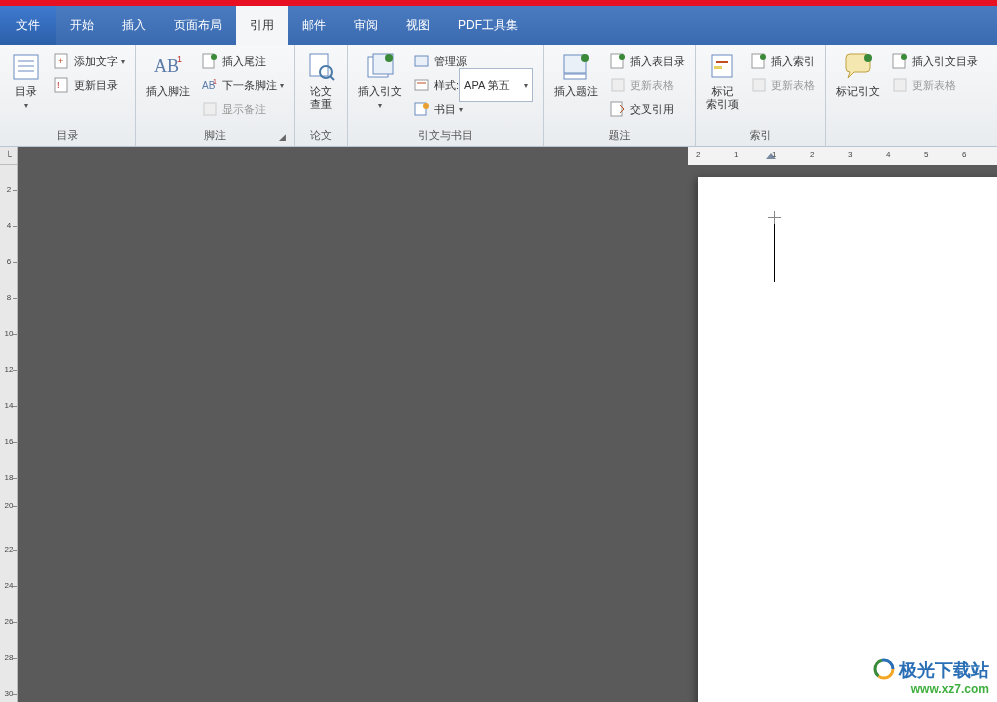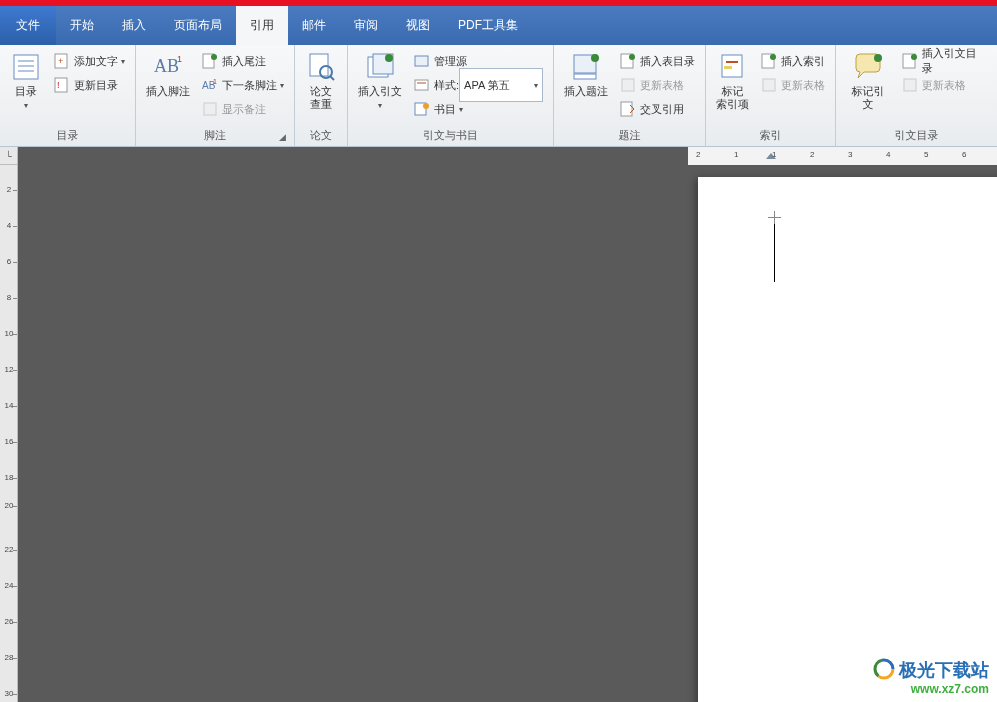--- a/index.html
+++ b/index.html
@@ -130,21 +130,21 @@
       display: flex;
       align-items: center;
       justify-content: center;
     }
     .style-select {
       height: 20px;
       border: 1px solid #a9b8cc;
       background: #fff;
       font-size: 11px;
       padding: 16px 4px;
-      width: 84px;
+      width: 74px;
       display: inline-flex;
       align-items: center;
       justify-content: space-between;
     }
     .workspace {
       position: relative;
       height: 569px;
       display: flex;
     }
     .vruler {
@@ -556,21 +556,20 @@
         <div class="small-button disabled">
           <span class="sicon">
               <svg width="16" height="16">
                 <rect x="2" y="2" width="12" height="12" fill="#eee" stroke="#ccc"></rect>
               </svg>
             </span>
           <span>更新表格</span>
         </div>
       </div>
     </div>
-    <div class="ribbon-group-label">引文目录</div>
   </div>
 
 </div>
 
 <div class="workspace">
   <div class="vruler">
     <div class="corner">└</div>
     <div class="ticks" id="vticks">
         <div class="vtick" style="top: 20px;">2</div>
         <div class="vtick" style="top: 56px;">4</div>

